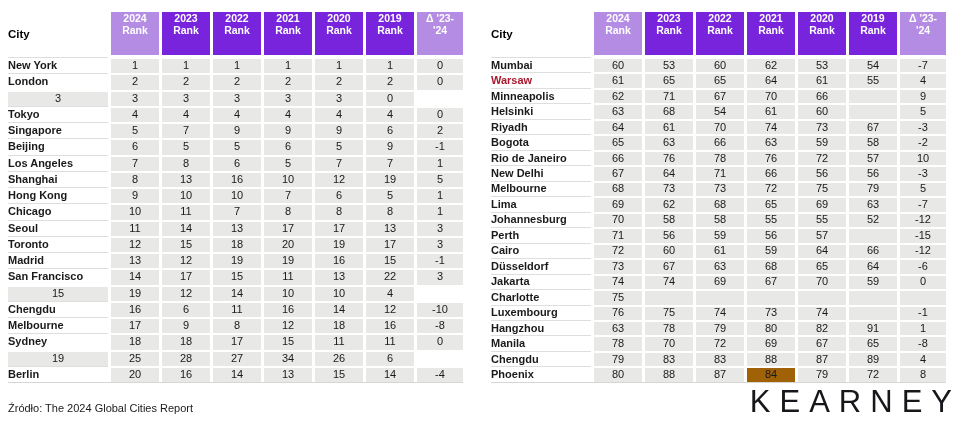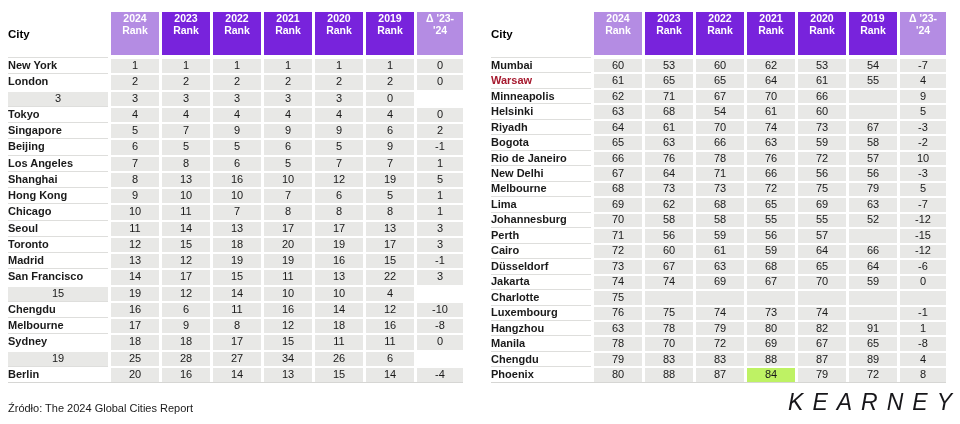--- a/index.html
+++ b/index.html
@@ -15,22 +15,22 @@
     color: #ffffff; font-weight: bold; font-size: 10.5px; line-height: 12px; text-align: center; }
   .t1 .row { height: 16.25px; }
   .t2 .row { height: 15.48px; }
   .city-cell { display: flex; align-items: center; font-weight: bold; font-size: 11px;
     white-space: nowrap; box-shadow: inset 0 1px 0 #dededc; padding-right: 2px; }
   .num-cell { display: flex; align-items: center; justify-content: center; font-size: 11px;
     box-shadow: inset 0 2px 0 #ffffff; }
   .footer { position: absolute; left: 8px; right: 8px; bottom: 10px; display: flex;
     justify-content: space-between; align-items: flex-end; }
   .source { font-size: 11px; color: #1a1a1a; }
-  .logo { font-size: 23px; letter-spacing: 9px; color: #17161a; font-weight: normal;
-    margin-right: -9px; line-height: 24px; font-style: italic; }
+  .logo { font-size: 31px; letter-spacing: 9px; color: #17161a; font-weight: normal;
+    margin-right: -9px; line-height: 24px; }
 </style>
 </head>
 <body>
 
 <div class="page">
   <div class="tables">
     <section class="rank-table t1" id="table-0">
         <div class="hdr-row">
           <div class="city-hdr">City</div>
           <div class="hdr-box" style="background: rgb(180, 140, 227);">
@@ -490,21 +490,21 @@
           <div class="num-cell" style="background: rgb(232, 232, 230);">88</div>
           <div class="num-cell" style="background: rgb(232, 232, 230);">87</div>
           <div class="num-cell" style="background: rgb(232, 232, 230);">89</div>
           <div class="num-cell" style="background: rgb(232, 232, 230);">4</div>
         </div>
         <div class="row">
           <div class="city-cell">Phoenix</div>
           <div class="num-cell" style="background: rgb(232, 232, 230);">80</div>
           <div class="num-cell" style="background: rgb(232, 232, 230);">88</div>
           <div class="num-cell" style="background: rgb(232, 232, 230);">87</div>
-          <div class="num-cell" style="background: #bef264;">84</div>
+          <div class="num-cell" style="background: #a16207;">84</div>
           <div class="num-cell" style="background: rgb(232, 232, 230);">79</div>
           <div class="num-cell" style="background: rgb(232, 232, 230);">72</div>
           <div class="num-cell" style="background: rgb(232, 232, 230);">8</div>
         </div>
       </section>
   </div>
   <div class="footer">
     <div class="source">Źródło: The 2024 Global Cities Report</div>
     <div class="logo">KEARNEY</div>
   </div>

